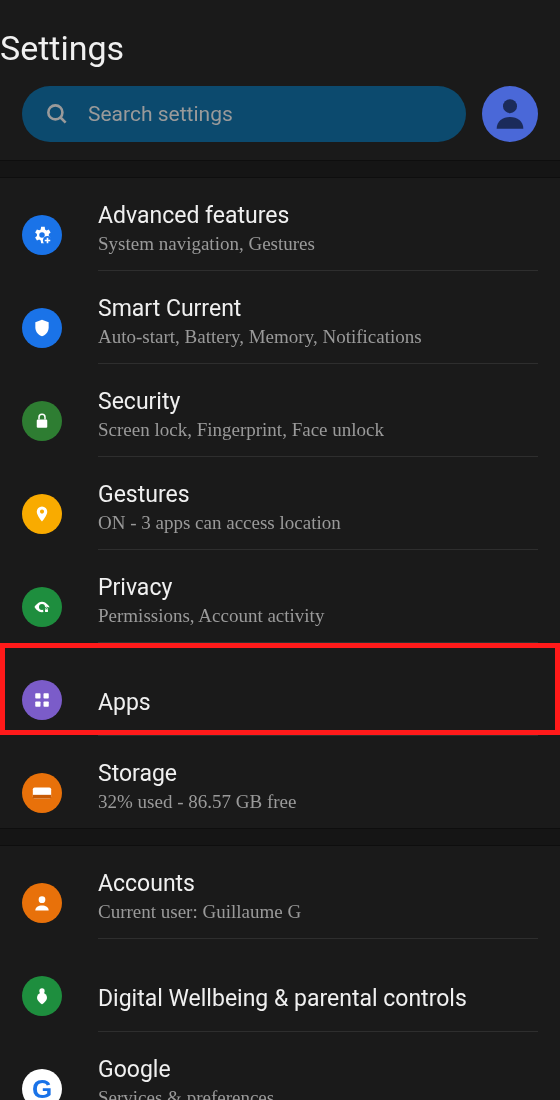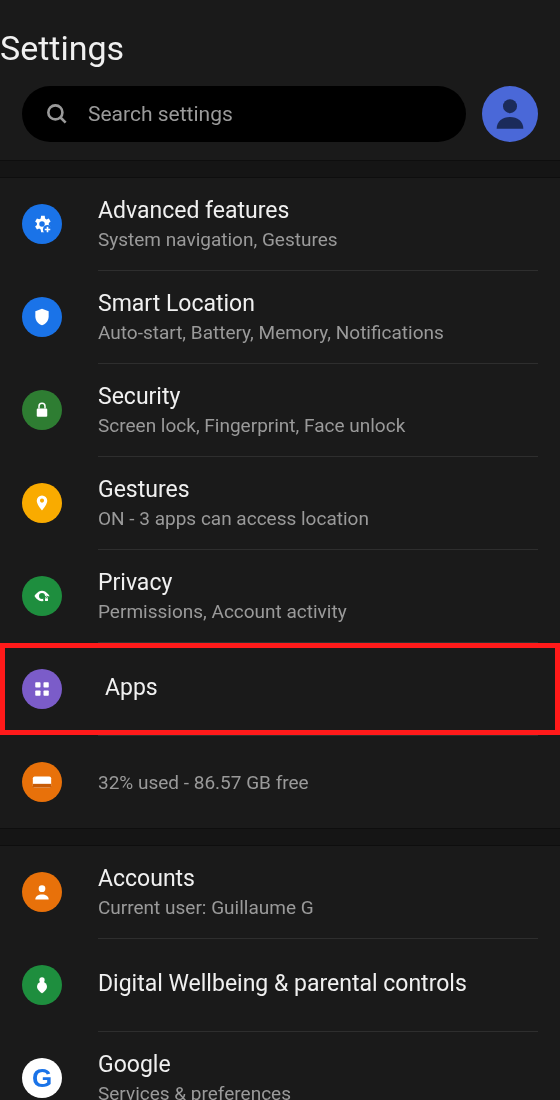--- a/index.html
+++ b/index.html
@@ -20,21 +20,21 @@
     color: #f0f0f0;
   }
   .search-row {
     display: flex;
     align-items: center;
     padding: 0 22px 18px;
     gap: 16px;
   }
   .search-pill {
     flex: 1;
-    background: #000000;
+    background: #0c4a6e;
     border-radius: 28px;
     height: 56px;
     display: flex;
     align-items: center;
     padding: 0 22px;
     gap: 18px;
   }
   .search-icon svg { display: block; }
   .search-text {
     color: #9a9a9a;
@@ -50,48 +50,48 @@
     justify-content: center;
   }
   .group-gap {
     height: 18px;
     background: #151515;
     border-top: 1px solid #0e0e0e;
     border-bottom: 1px solid #0e0e0e;
   }
   .row {
     display: flex;
-    align-items: center;
+    align-items: flex-end;
     padding: 15px 22px 15px 22px;
     min-height: 92px;
   }
   .row-highlighted {
     outline: 5px solid #ff1a1a;
     outline-offset: -5px;
-    gap: 7px;
   }
   .icon-chip {
     width: 40px;
     height: 40px;
     border-radius: 50%;
     display: flex;
     align-items: center;
     justify-content: center;
     flex-shrink: 0;
     margin-right: 36px;
   }
   .row-text { flex: 1; }
   .row-title {
     font-size: 23px;
     color: #f0f0f0;
     margin-bottom: 4px;
   }
   .row-sub {
     font-size: 19px;
     color: #9a9a9a;
+    font-family: Liberation Serif, serif;
   }
   .divider {
     height: 1px;
     background: #2e2e2e;
     margin-left: 98px;
     margin-right: 22px;
   }
   
   .c-blue   { background: #1a73e8; }
   .c-blue2  { background: #1a73e8; }
@@ -154,21 +154,21 @@
 </div>
 <div class="divider"></div>
 
 <div class="row">
   <div class="icon-chip c-blue2">
     <svg width="20" height="20" viewBox="0 0 24 24" fill="#fff">
       <path d="M12 2l8 3v6c0 5-3.4 9.6-8 11-4.6-1.4-8-6-8-11V5z"></path>
     </svg>
   </div>
   <div class="row-text">
-    <div class="row-title">Smart Location</div>
+    <div class="row-title">Smart Current</div>
     <div class="row-sub">Auto-start, Battery, Memory, Notifications</div>
   </div>
 </div>
 <div class="divider"></div>
 
 <div class="row">
   <div class="icon-chip c-green">
     <svg width="18" height="18" viewBox="0 0 24 24" fill="#fff">
       <rect x="5" y="10" width="14" height="11" rx="1.5"></rect>
       <path d="M8 10V7a4 4 0 018 0v3" fill="none" stroke="#fff" stroke-width="2"></path>
@@ -226,20 +226,21 @@
 <div class="divider"></div>
 
 <div class="row">
   <div class="icon-chip c-orange">
     <svg width="22" height="16" viewBox="0 0 24 16" fill="#fff">
       <rect x="2" y="2" width="20" height="12" rx="2"></rect>
       <rect x="2" y="10" width="20" height="4" rx="0" fill="#c75b06"></rect>
     </svg>
   </div>
   <div class="row-text">
+    <div class="row-title">Storage</div>
     <div class="row-sub">32% used - 86.57 GB free</div>
   </div>
 </div>
 
 <div class="group-gap"></div>
 
 <div class="row">
   <div class="icon-chip c-orange2">
     <svg width="20" height="20" viewBox="0 0 24 24" fill="#fff">
       <circle cx="12" cy="8" r="4"></circle>

